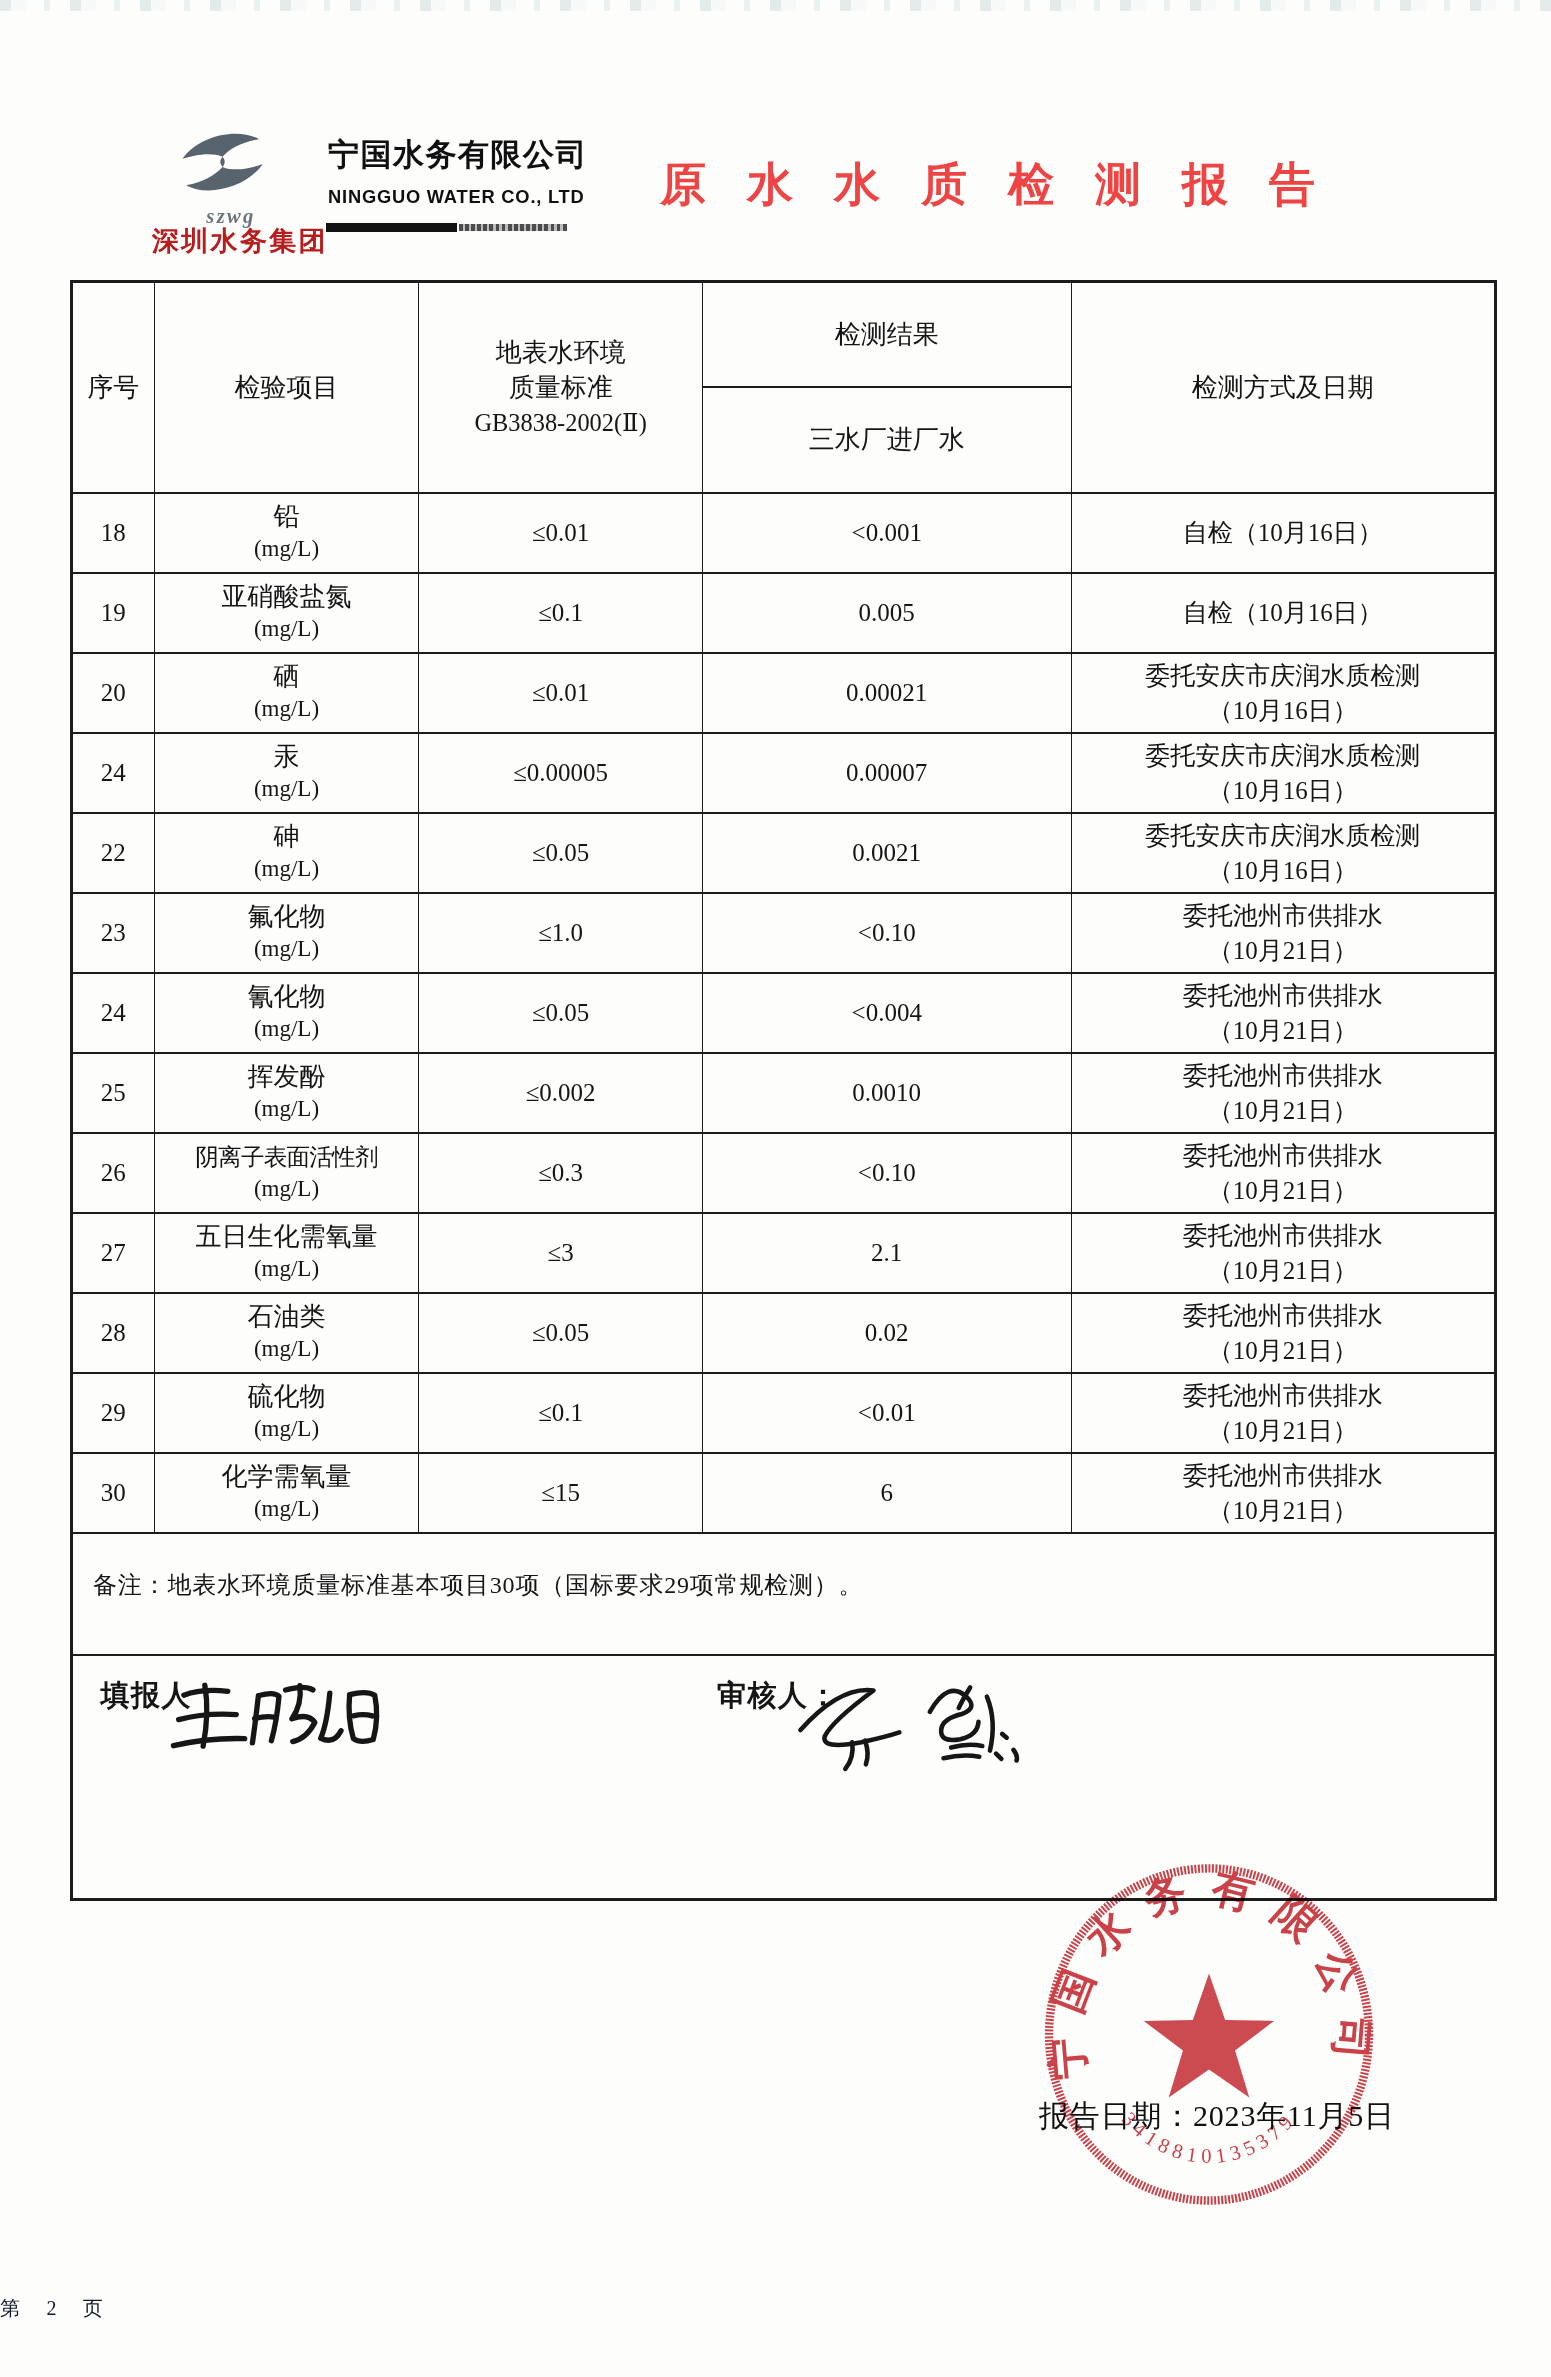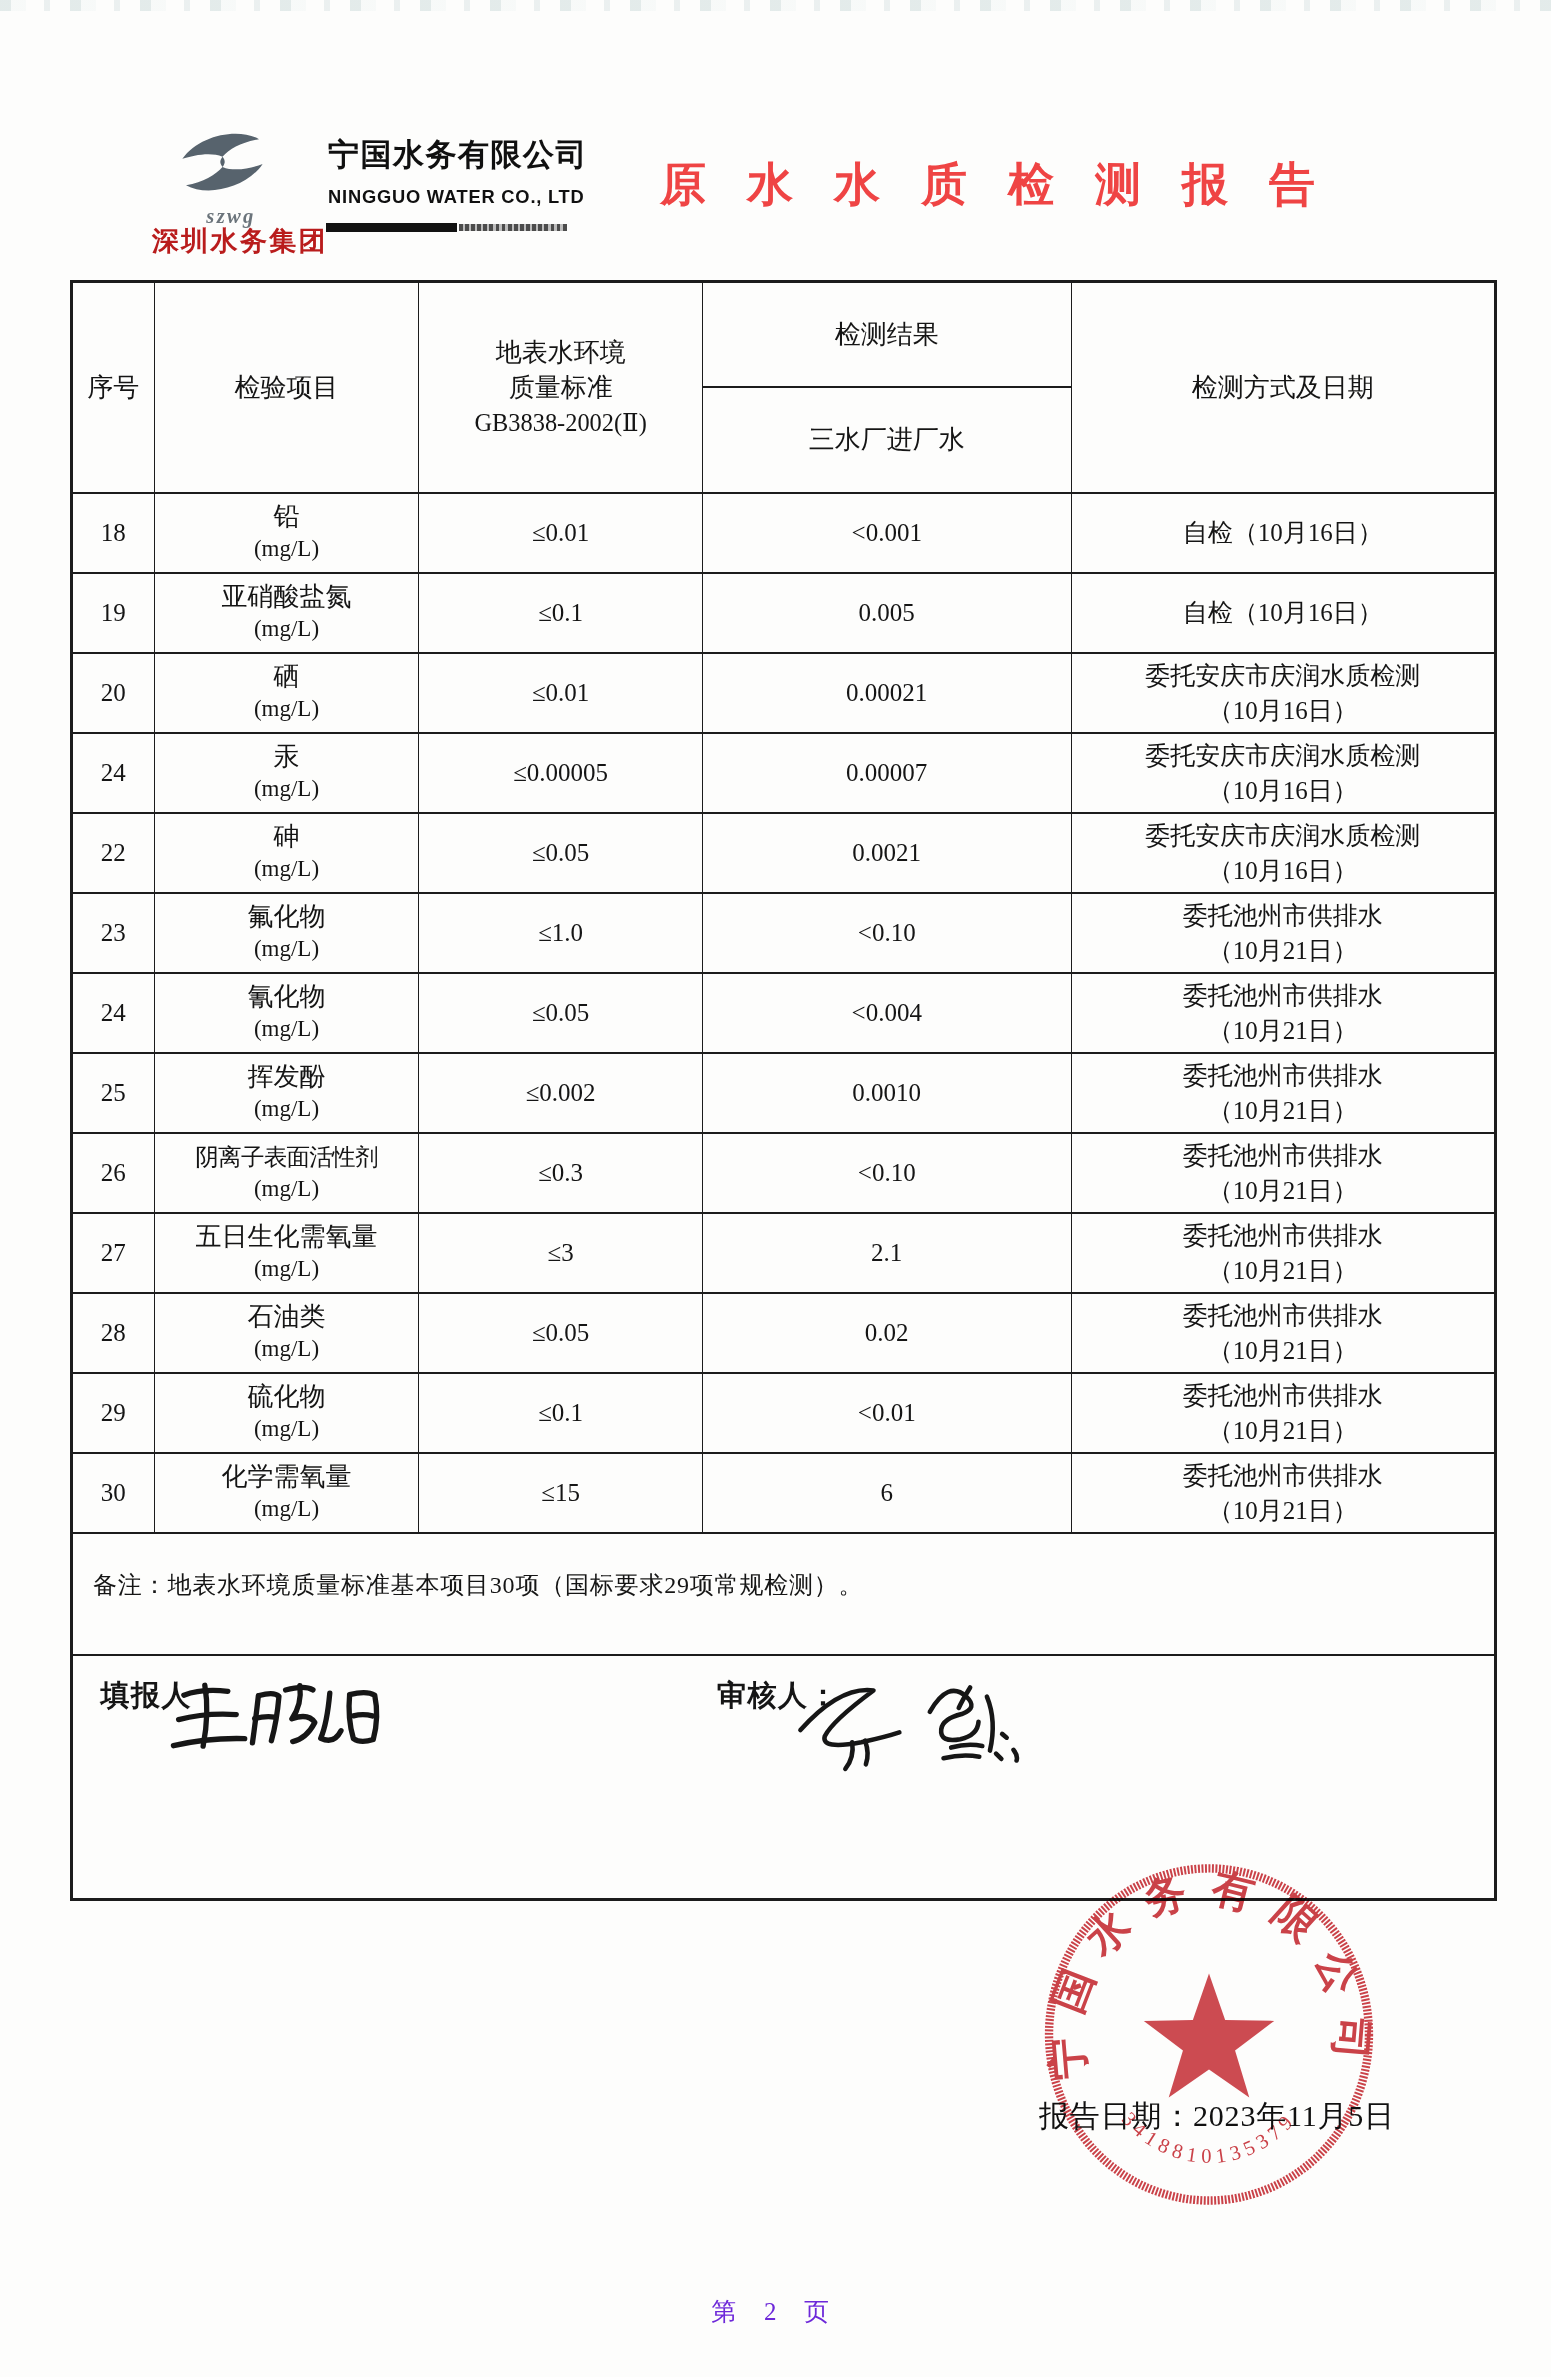--- a/index.html
+++ b/index.html
@@ -60,21 +60,21 @@
   .preparer-label{position:absolute;left:27.4px;top:20px;font-size:29px;font-weight:600;letter-spacing:1.5px;}
   .reviewer-label{position:absolute;left:644px;top:20px;font-size:29px;font-weight:700;letter-spacing:1.5px;}
   .sig{position:absolute;}
   .sig-preparer{left:90px;top:7.6px;width:229px;height:114px;}
   .sig-reviewer{left:706px;top:1.5px;width:259px;height:137px;}
   .sig path{fill:none;stroke:#161616;stroke-linecap:round;stroke-linejoin:round;}
   
   .stamp{position:absolute;left:1030px;top:1850px;width:358px;height:372px;z-index:6;
     opacity:.93;mix-blend-mode:multiply;}
   .report-date{position:absolute;left:1039px;top:2096px;z-index:7;font-size:30px;font-weight:500;letter-spacing:0.8px;color:#101010;}
-  .page-num{position:absolute;left:0;top:2295px;width:100%;text-align:center;font-size:25px;letter-spacing:10.7px;color:#6d28d9;}
+  .page-num{position:absolute;left:0;top:2295px;width:100%;font-size:20px;letter-spacing:10.7px;color:#0f172a;}
 </style>
 </head>
 <body>
 
 <div class="page">
 
   <div class="scan-strip"></div>
 
   <svg class="logo-mark" viewBox="0 0 140 100" aria-hidden="true">
     <path d="M15,45 C38,12 92,2 120,18 C96,22 80,31 70,42 C54,35 30,40 15,45 Z" fill="#57636d"></path>

